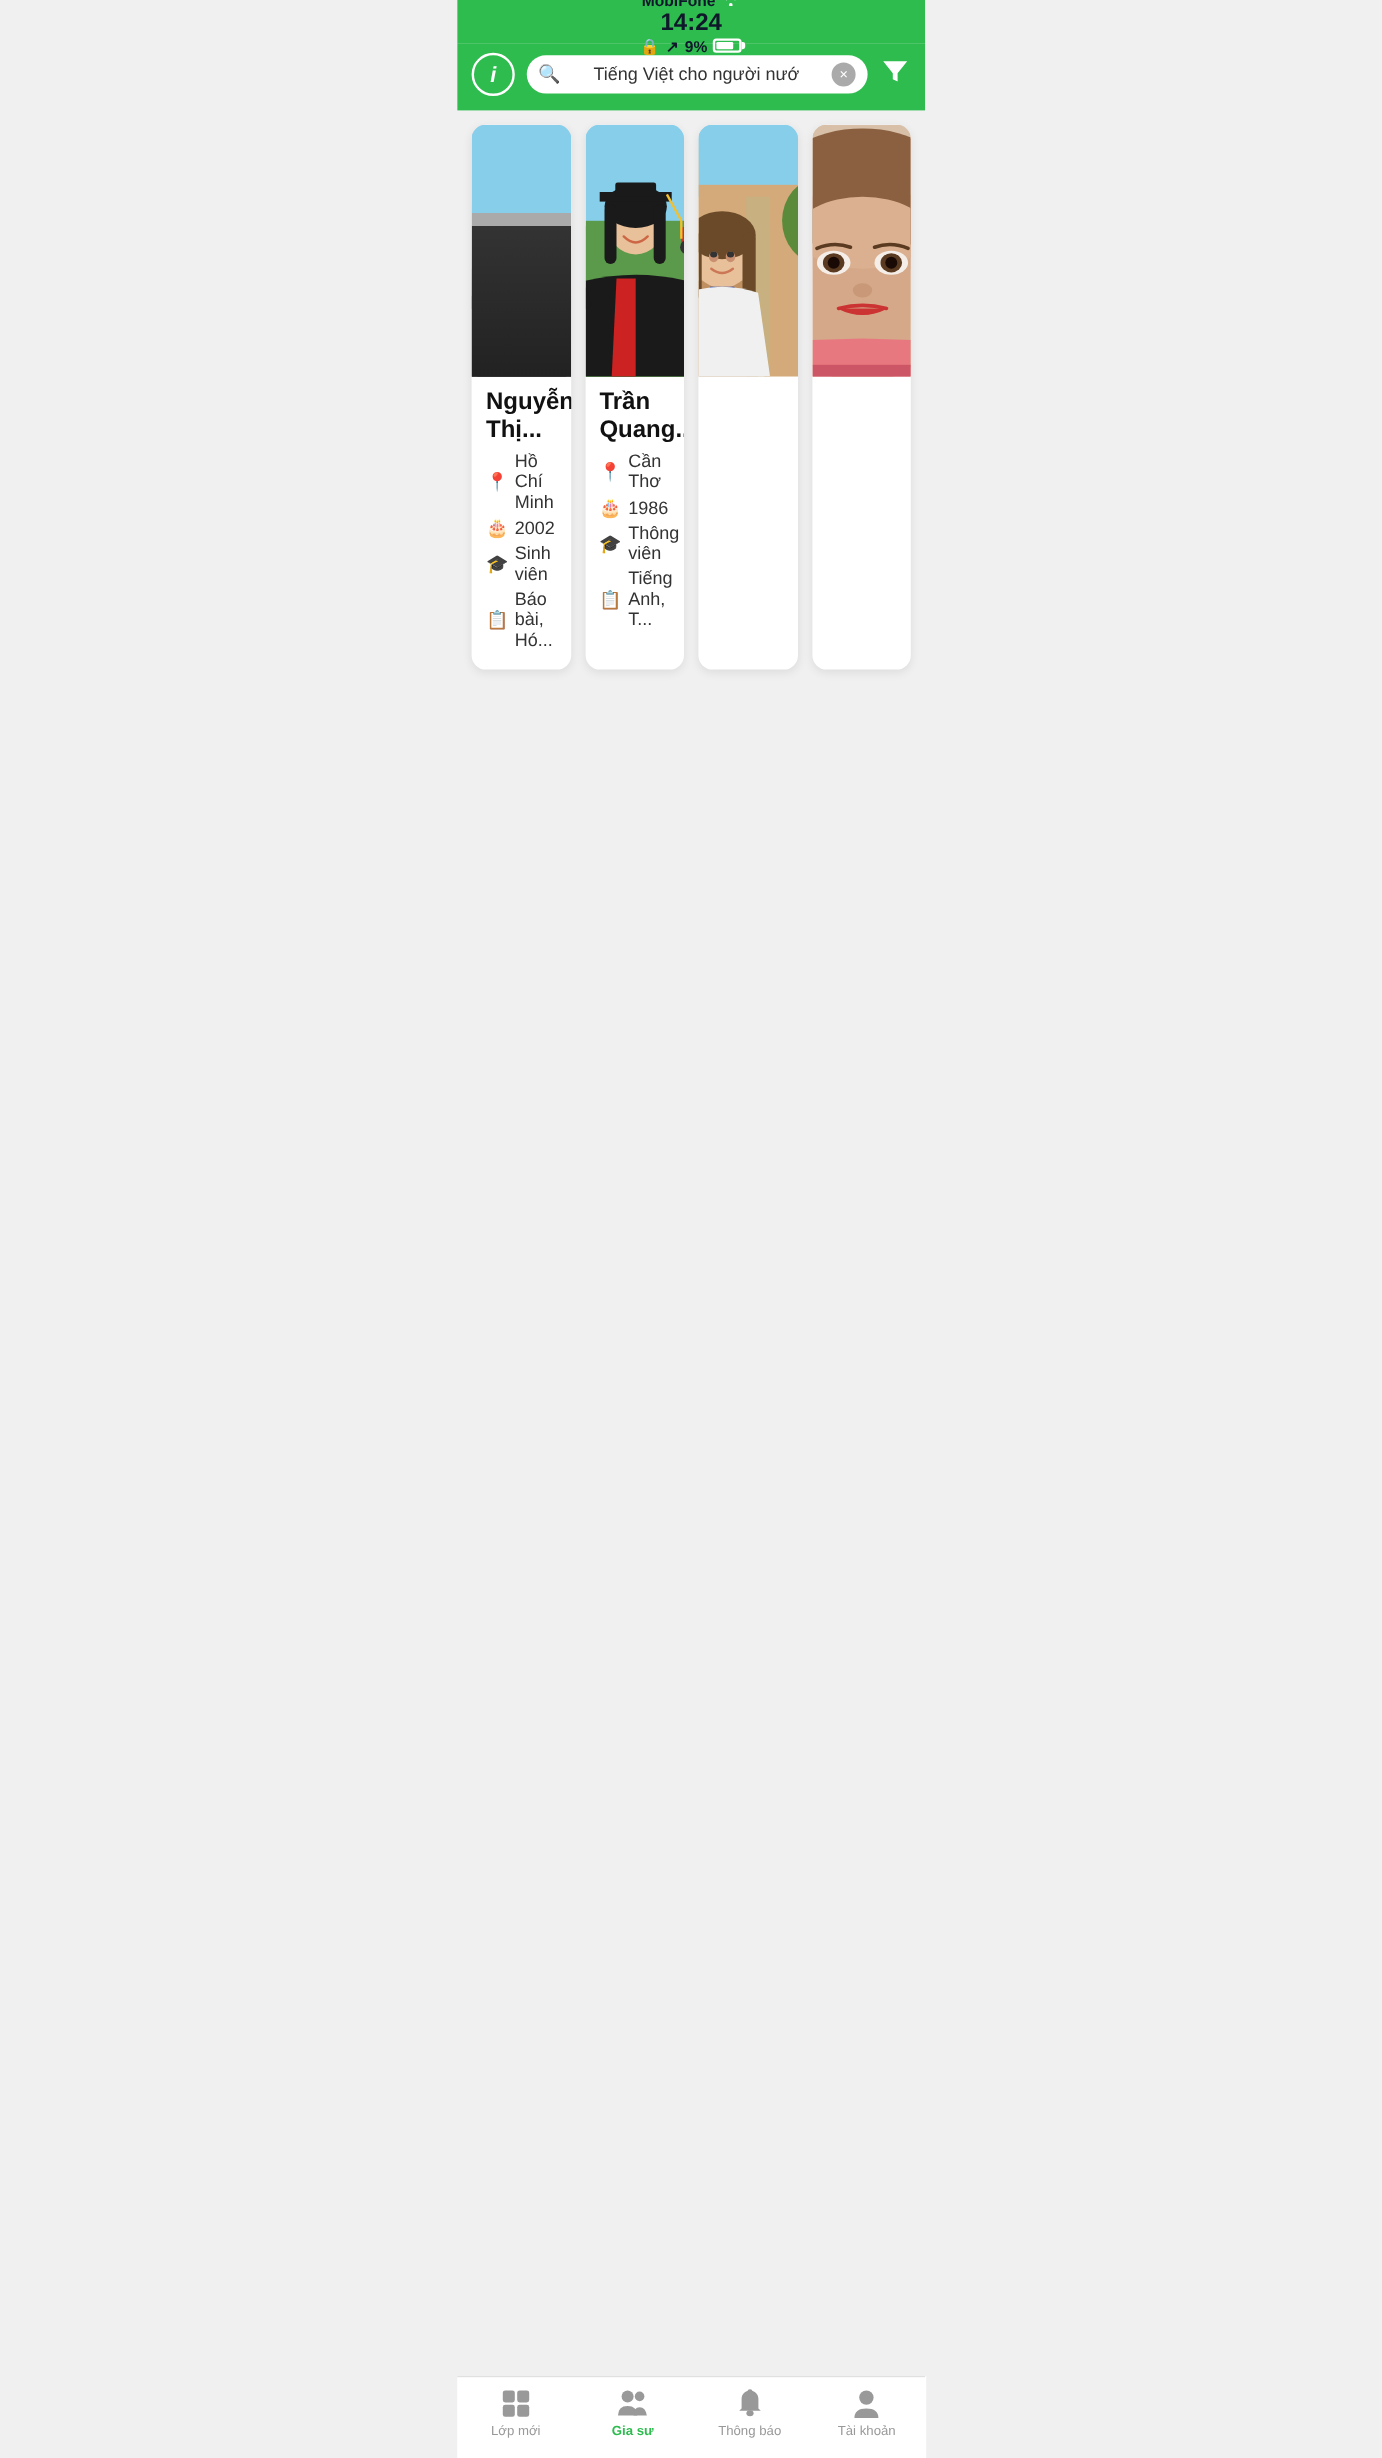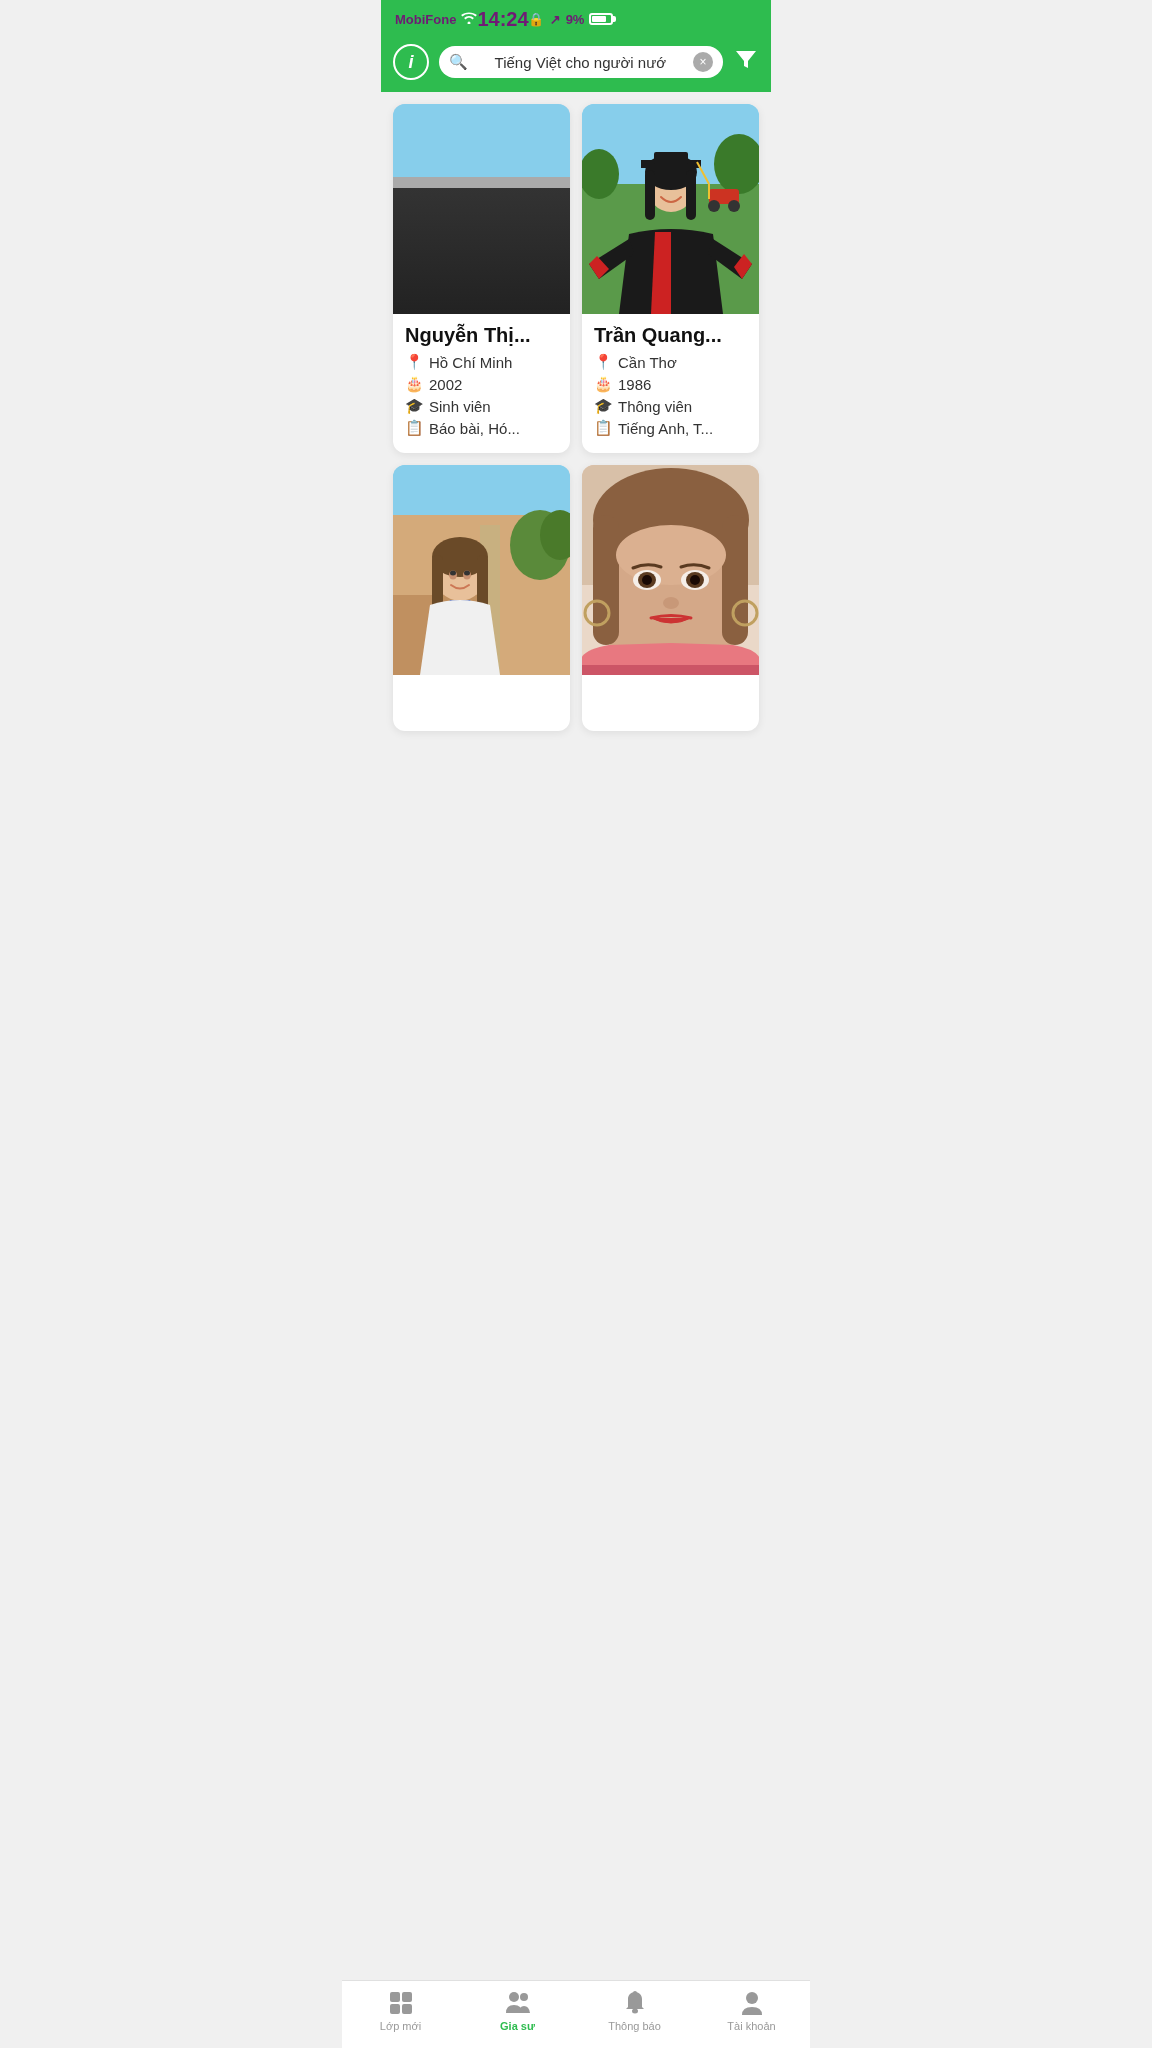--- a/index.html
+++ b/index.html
@@ -11,28 +11,29 @@
       font-family: -apple-system, BlinkMacSystemFont, 'Helvetica Neue', Arial, sans-serif;
       background: #f0f0f0;
       margin: 0 auto;
       position: relative;
       overflow-x: hidden;
     }
 
     
     .status-bar {
       background: #2ebc4f;
-      color: #701a75;
-      display: flex;
-      justify-content: flex-start;
+      color: #0f172a;
+      display: flex;
+      justify-content: center;
       align-items: center;
       padding: 6px 14px 4px 14px;
       font-size: 13px;
       font-weight: 600;
       height: 36px;
+      flex-direction: column;
     }
     .status-left { display: flex; align-items: center; gap: 5px; }
     .status-right { display: flex; align-items: center; gap: 5px; }
     .battery-icon {
       border: 2px solid white;
       border-radius: 3px;
       width: 24px;
       height: 12px;
       position: relative;
       display: inline-flex;
@@ -111,21 +112,21 @@
       color: white;
       font-size: 22px;
       cursor: pointer;
       flex-shrink: 0;
     }
 
     
     .main-content {
       padding: 12px 12px;
       display: grid;
-      grid-template-columns: 1fr 1fr;
+      grid-template-columns: 1fr 1fr 1fr 1fr;
       gap: 12px;
     }
 
     
     .tutor-card {
       background: white;
       border-radius: 12px;
       overflow: hidden;
       box-shadow: 0 2px 8px rgba(0,0,0,0.08);
       cursor: pointer;
@@ -185,21 +186,21 @@
       width: 18px;
       text-align: center;
     }
 
     
     .tab-bar {
       position: fixed;
       bottom: 0;
       left: 50%;
       transform: translateX(-50%);
-      width: 468px;
+      width: 390px;
       background: white;
       border-top: 1px solid #e0e0e0;
       display: flex;
       justify-content: space-around;
       align-items: center;
       padding: 8px 0 16px 0;
       z-index: 100;
     }
     .tab-item {
       display: flex;

